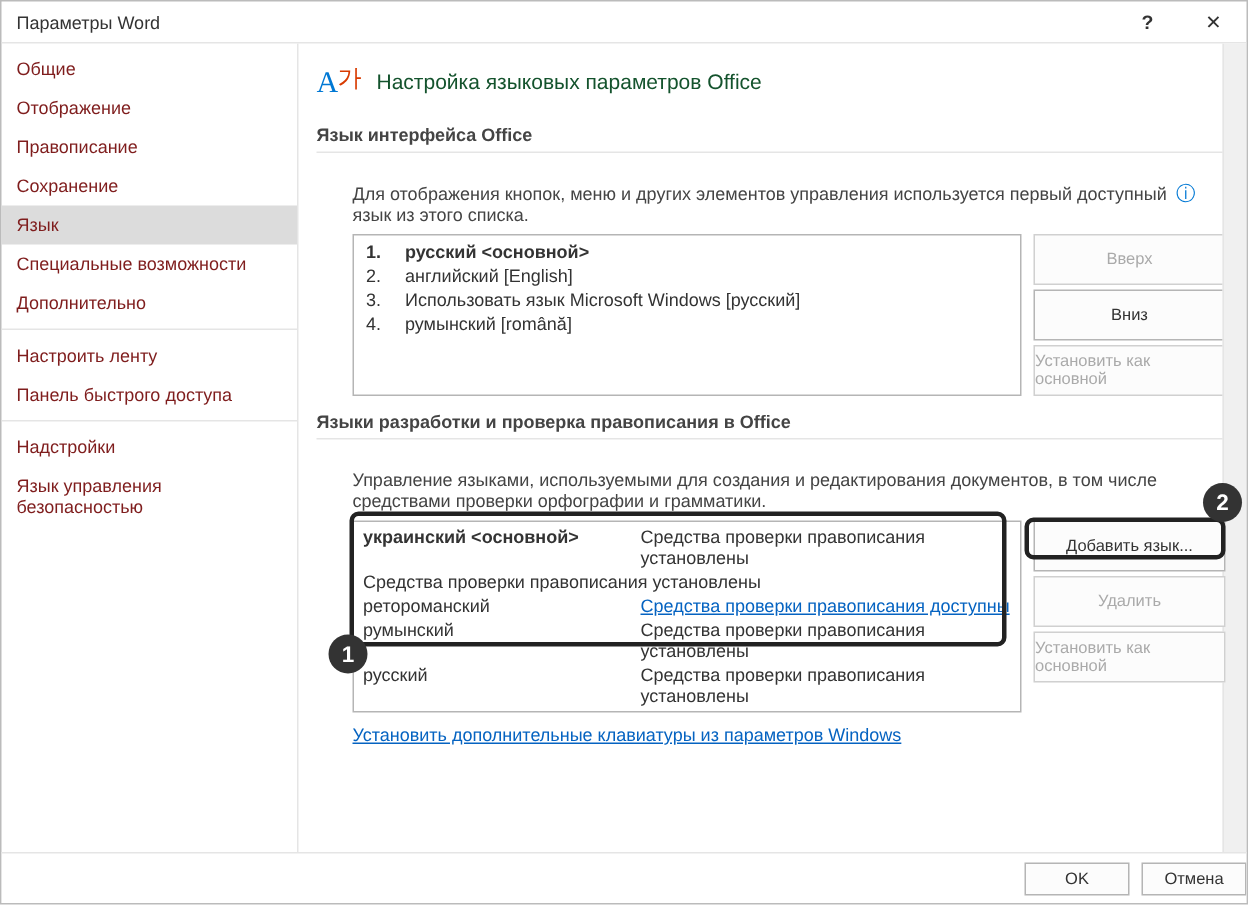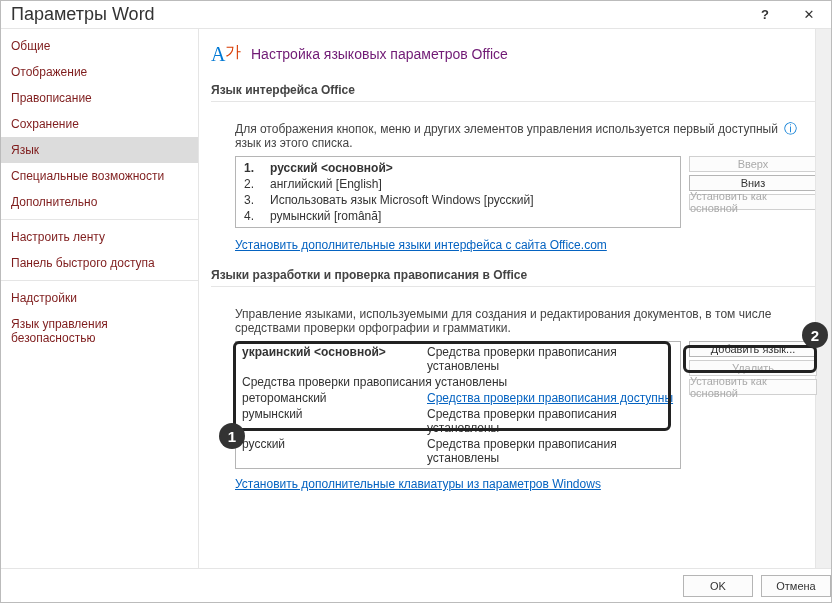--- a/index.html
+++ b/index.html
@@ -15,21 +15,21 @@
     border: 1px solid #bbb;
     position: relative;
   }
   .titlebar {
     display: flex;
     align-items: center;
     height: 28px;
     padding: 0 0 0 10px;
     border-bottom: 1px solid #e5e5e5;
   }
-  .titlebar .title { flex: 1; font-size: 18px; }
+  .titlebar .title { flex: 1; font-size: 12px; }
   .titlebar .winbtn {
     width: 44px; height: 28px;
     display: flex; align-items: center; justify-content: center;
     font-size: 13px; color: #333;
   }
   .titlebar .winbtn.help { font-weight: bold; }
   .main {
     display: flex;
     height: 540px;
   }
@@ -59,21 +59,21 @@
   }
   .header {
     display: flex;
     align-items: center;
     gap: 10px;
     margin-bottom: 14px;
   }
   .header svg { flex-shrink: 0; }
   .header span {
     font-size: 14px;
-    color: #701a75;
+    color: #14532d;
   }
   .section-title {
     font-weight: bold;
     color: #444;
     border-bottom: 1px solid #e5e5e5;
     padding-bottom: 4px;
     margin-bottom: 20px;
   }
   .desc {
     color: #444;
@@ -105,21 +105,21 @@
     display: flex;
     gap: 10px;
   }
   .lang-list .li.primary { font-weight: bold; }
   .lang-list .num { width: 16px; }
   .btn-col {
     display: flex; flex-direction: column; gap: 3px;
     width: 128px;
   }
   .btn {
-    height: 16px;
+    height: 34px;
     border: 1px solid #b5b5b5;
     background: #fcfcfc;
     font-size: 11px;
     display: flex;
     align-items: center;
     justify-content: center;
     color: #333;
     cursor: default;
   }
   .btn.disabled {
@@ -253,23 +253,20 @@
           <span class="num">4.</span>
           <span>румынский [română]</span>
         </div>
       </div>
       <div class="btn-col">
         <div class="btn disabled">Вверх</div>
         <div class="btn">Вниз</div>
         <div class="btn disabled">Установить как основной</div>
       </div>
     </div>
-    <div class="link-row">
-      <span class="link">Установить дополнительные языки интерфейса с сайта Office.com</span>
-    </div>
 
     <div class="section-title">Языки разработки и проверка правописания в Office</div>
     <div class="desc">Управление языками, используемыми для создания и редактирования документов, в том числе средствами проверки орфографии и грамматики.</div>
 
     <div class="auth-row">
       <div class="auth-table">
         <div class="tr primary">
           <span class="name">украинский &lt;основной&gt;</span>
           <span class="status">Средства проверки правописания установлены</span>
         </div>

